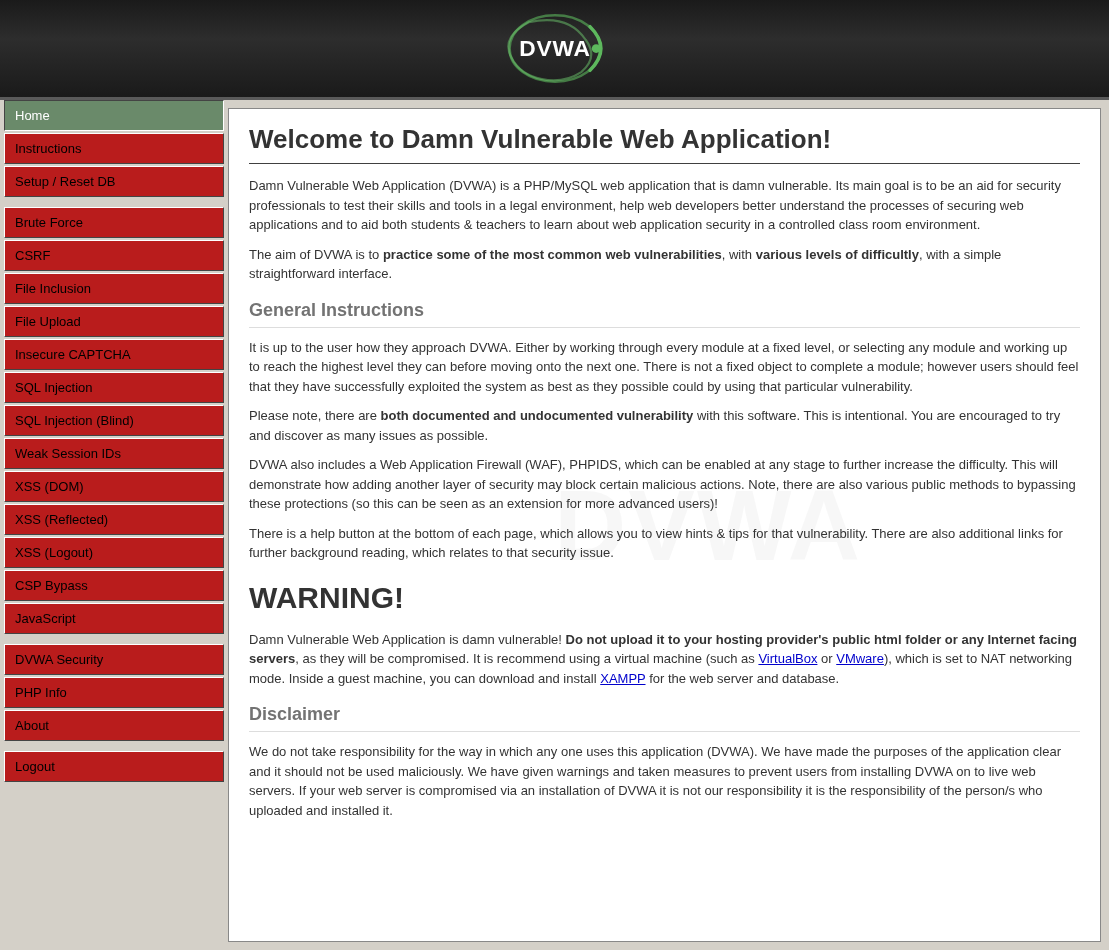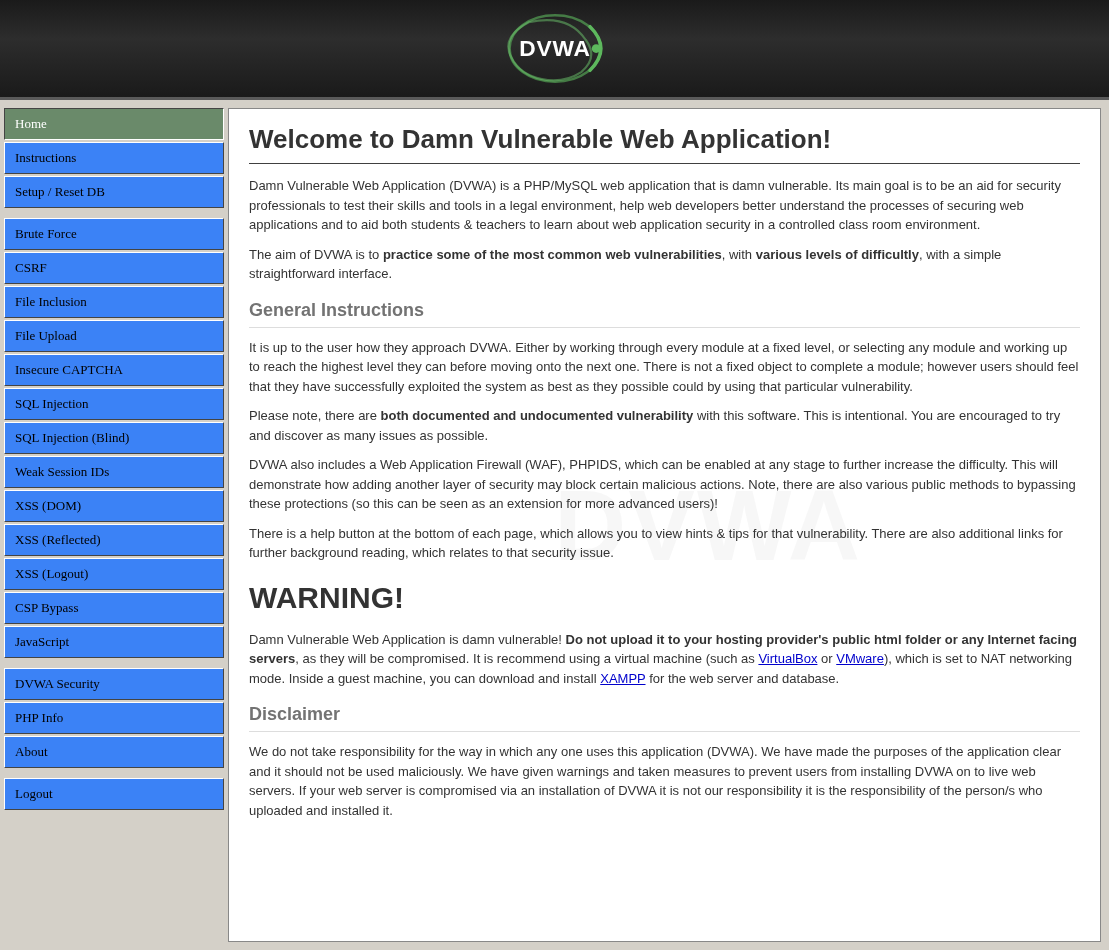--- a/index.html
+++ b/index.html
@@ -28,29 +28,28 @@
     #content-wrapper {
       display: flex;
       min-height: 850px;
     }
 
     
     #sidebar {
       width: 228px;
       min-width: 228px;
       background: #d4d0c8;
-      padding: 8px 4px;
-      font-family: Liberation Serif, serif;
+      padding: 0 4px;
     }
     .sidebar-item {
       display: block;
       width: 100%;
       padding: 7px 10px;
       margin-bottom: 2px;
-      background: #3b82f6;
+      background: #b91c1c;
       border: 1px solid #888;
       border-top-color: #fff;
       border-left-color: #fff;
       border-right-color: #444;
       border-bottom-color: #444;
       color: #000;
       text-decoration: none;
       cursor: pointer;
       font-size: 13px;
     }

